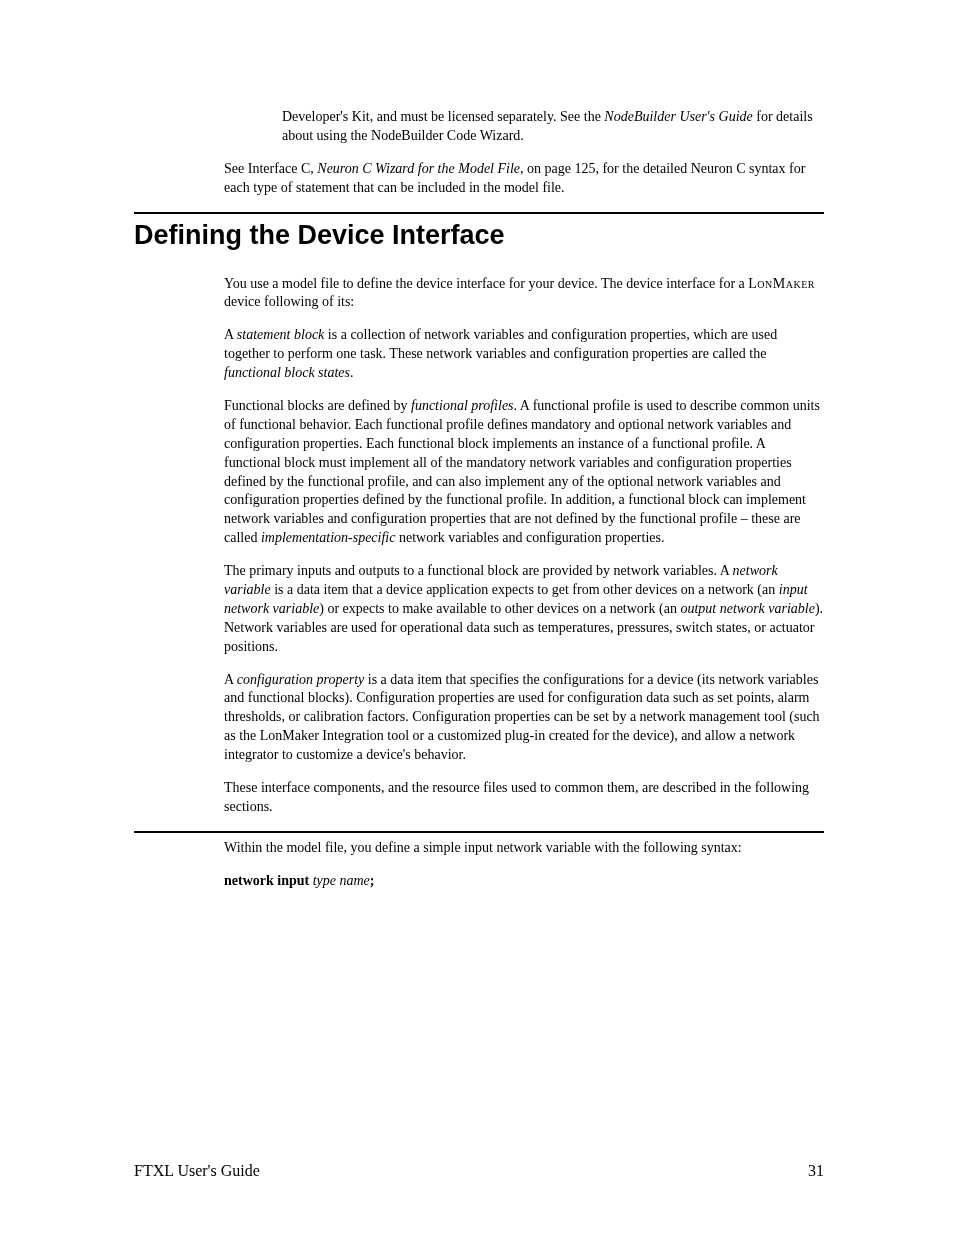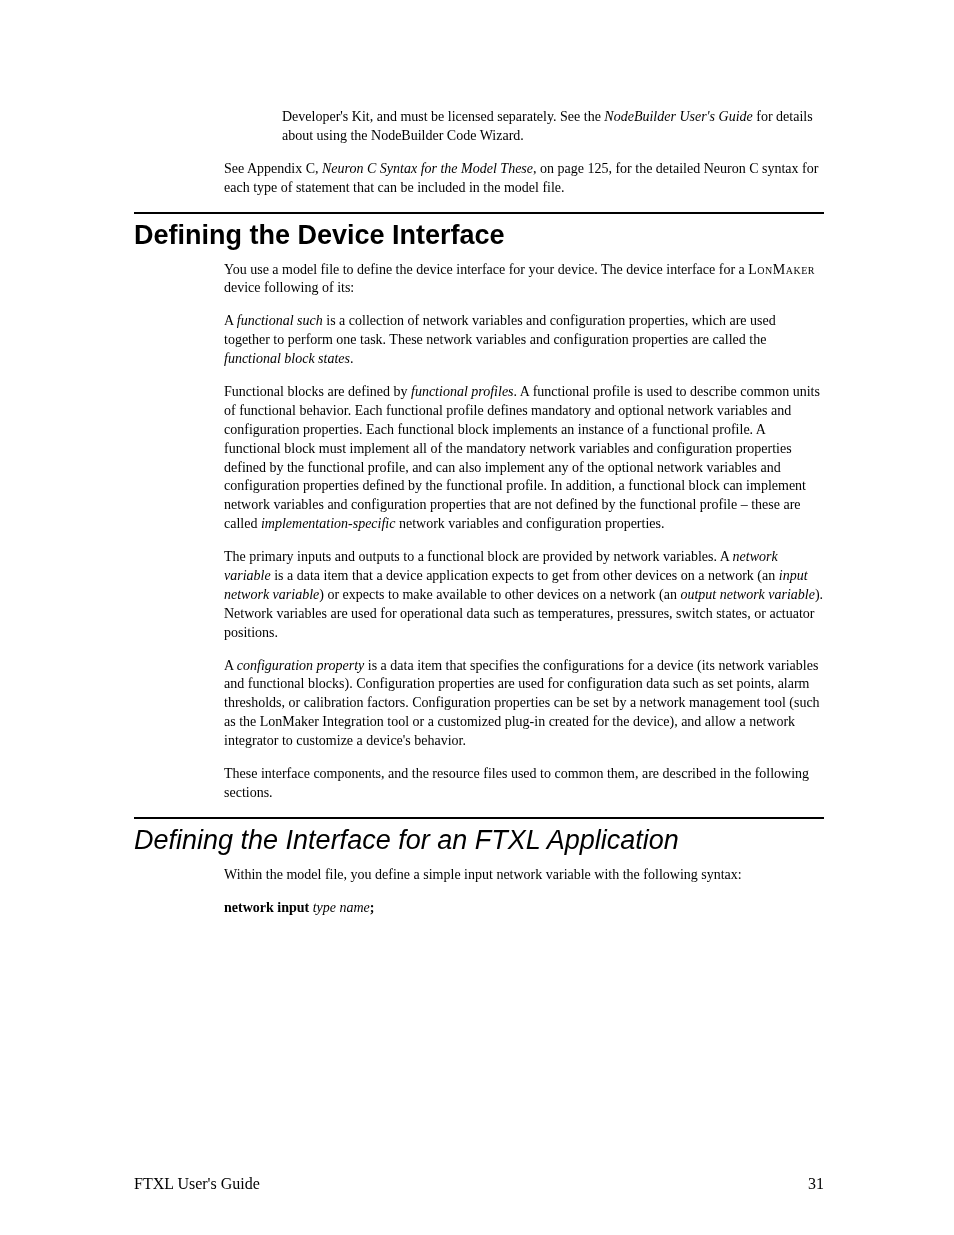--- a/index.html
+++ b/index.html
@@ -31,83 +31,82 @@
     content: "•";
     position: absolute;
     left: -22px;
     font-size: 17px;
   }
   .hr { border: 0; border-top: 2px solid #000; margin: 10px 0 6px 0; width: 100%; }
   h1 {
     font-family: Arial, Helvetica, sans-serif;
     font-weight: 700;
     font-size: 27px;
-    margin: 0 0 10px 0;
+    margin: 0 0 24px 0;
   }
   h2 {
     font-family: Arial, Helvetica, sans-serif;
     font-style: italic;
     font-weight: 400;
     font-size: 27px;
     margin: 0 0 10px 0;
   }
   .smallcaps { font-variant: small-caps; letter-spacing: 0.5px; }
   em.i { font-style: italic; }
   strong.b { font-weight: 700; }
   .footer {
     position: absolute;
     left: 134px;
-    bottom: 42px;
+    bottom: 55px;
     width: 690px;
     font-size: 16px;
     display: flex;
     justify-content: space-between;
   }
 </style>
 </head>
 <body>
 
 <div class="page">
 
   <p class="big-indent">
     <span>Developer's Kit, and must be licensed separately.  See the </span><em class="i">NodeBuilder User's Guide</em><span> for details about using the NodeBuilder Code Wizard.</span>
   </p>
 
   <p class="indent">
-    <span>See Appendix C, </span><em class="i">Neuron C Syntax for the Model These</em><span>, on page 125, for the detailed Neuron C syntax for each type of statement that can be included in the model file.</span>
+    <span>See Interface C, </span><em class="i">Neuron C Wizard for the Model File</em><span>, on page 125, for the detailed Neuron C syntax for each type of statement that can be included in the model file.</span>
   </p>
 
   <hr class="hr">
   <h1>Defining the Device Interface</h1>
 
   <p class="indent">
     <span>You use a model file to define the device interface for your device.  The device interface for a </span><span class="smallcaps">LonMaker</span><span> device following of its:</span>
   </p>
 
 
   <p class="indent">
-    <span>A </span><em class="i">functional such</em><span> is a collection of network variables and configuration properties, which are used together to perform one task.  These network variables and configuration properties are called the </span><em class="i">functional block states</em><span>.</span>
+    <span>A </span><em class="i">statement block</em><span> is a collection of network variables and configuration properties, which are used together to perform one task.  These network variables and configuration properties are called the </span><em class="i">functional block states</em><span>.</span>
   </p>
 
   <p class="indent">
     <span>Functional blocks are defined by </span><em class="i">functional profiles</em><span>.  A functional profile is used to describe common units of functional behavior.  Each functional profile defines mandatory and optional network variables and configuration properties.  Each functional block implements an instance of a functional profile.  A functional block must implement all of the mandatory network variables and configuration properties defined by the functional profile, and can also implement any of the optional network variables and configuration properties defined by the functional profile.  In addition, a functional block can implement network variables and configuration properties that are not defined by the functional profile – these are called </span><em class="i">implementation-specific</em><span> network variables and configuration properties.</span>
   </p>
 
   <p class="indent">
     <span>The primary inputs and outputs to a functional block are provided by network variables.  A </span><em class="i">network variable</em><span> is a data item that a device application expects to get from other devices on a network (an </span><em class="i">input network variable</em><span>) or expects to make available to other devices on a network (an </span><em class="i">output network variable</em><span>).  Network variables are used for operational data such as temperatures, pressures, switch states, or actuator positions.</span>
   </p>
 
   <p class="indent">
     <span>A </span><em class="i">configuration property</em><span> is a data item that specifies the configurations for a device (its network variables and functional blocks).  Configuration properties are used for configuration data such as set points, alarm thresholds, or calibration factors.  Configuration properties can be set by a network management tool (such as the LonMaker Integration tool or a customized plug-in created for the device), and allow a network integrator to customize a device's behavior.</span>
   </p>
 
   <p class="indent">These interface components, and the resource files used to common them, are described in the following sections.</p>
 
   <hr class="hr">
-  <h2>Defining the Interface for an FTXL Application</h2>
 
   <p class="indent">Within the model file, you define a simple input network variable with the following syntax:</p>
 
   <p class="indent">
     <strong class="b">network input </strong><em class="i">type name</em><strong class="b">;</strong>
   </p>
 
 </div>
 
 <div class="footer">

